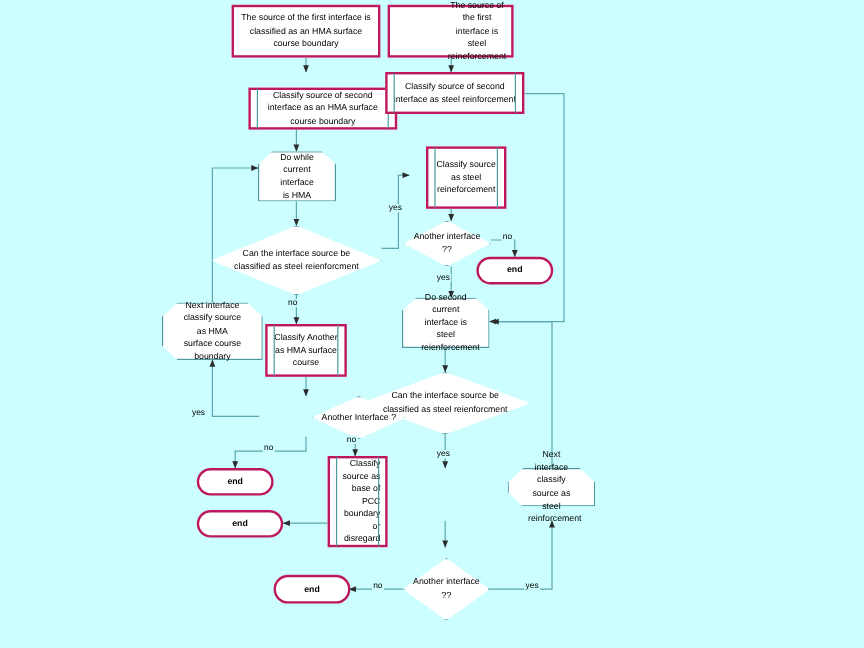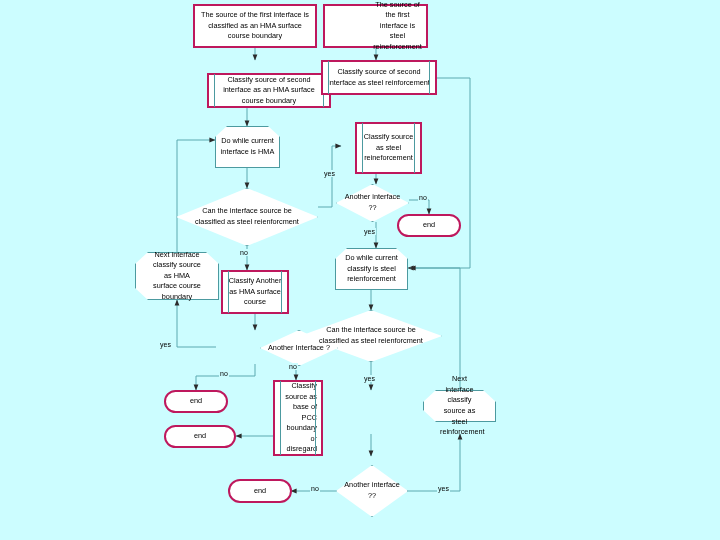--- a/index.html
+++ b/index.html
@@ -36,42 +36,42 @@
   .loop{
     border:none;background:transparent;padding:0;
   }
   .loop .shape{
     position:absolute;inset:0;
     background:#ffffff;
     border:1px solid #4c9aa0;
     -webkit-clip-path:polygon(12px 0,calc(100% - 12px) 0,100% 11px,100% 100%,0 100%,0 11px);
     clip-path:polygon(12px 0,calc(100% - 12px) 0,100% 11px,100% 100%,0 100%,0 11px);
   }
-  .loop .txt{position:relative;z-index:2;width:100%;padding:0 4px;box-sizing:border-box;}
+  .loop .txt{position:relative;z-index:2;width:100%;padding:0 16px;box-sizing:border-box;}
 
   
   .oct{border:none;background:transparent;padding:12px;}
   .oct .shape{
     position:absolute;inset:0;background:#ffffff;border:1px solid #4c9aa0;
     -webkit-clip-path:polygon(13px 0,calc(100% - 13px) 0,100% 12px,100% 100%,13px 100%,0 calc(100% - 12px),0 12px);
     clip-path:polygon(13px 0,calc(100% - 13px) 0,100% 12px,100% 100%,13px 100%,0 calc(100% - 12px),0 12px);
   }
   .oct .txt{position:relative;z-index:2;width:100%;padding:0 5px;box-sizing:border-box;}
 
   
   .diamond{border:none;background:transparent;padding:0;justify-content:center;}
   .diamond .shape{
     position:absolute;inset:0;background:#ffffff;border:1px solid #4c9aa0;
     -webkit-clip-path:polygon(50% 0,100% 50%,50% 100%,0 50%);
     clip-path:polygon(50% 0,100% 50%,50% 100%,0 50%);
   }
   .diamond .txt{position:relative;z-index:2;width:82%;}
 
   
-  .term{border-radius:999px;}
+  .term{border-radius:999px;font-weight:bold;}
 
   .elabel{
     position:absolute;
     font-size:7px;
     color:#000;
     background:#ccfdff;
     padding:0 1px;
     white-space:nowrap;
   }
 </style>
@@ -175,21 +175,21 @@
     <div class="shape"></div>
     <span class="txt">Next interface classify source as HMA surface course boundary</span>
   </div>
 
   <div class="node proc" style="left:221px;top:270px;width:68px;height:44px;">
     <span>Classify Another as HMA surface course</span>
   </div>
 
   <div class="node loop" style="left:335px;top:248px;width:73px;height:42px;">
     <div class="shape"></div>
-    <span class="txt">Do while current classify is steel reienforcement</span>
+    <span class="txt">Do second current interface is steel reienforcement</span>
   </div>
 
   <div class="node diamond" style="left:300px;top:310px;width:142px;height:52px;">
     <div class="shape"></div>
     <span class="txt">Can the interface source be classified as steel reienforcment</span>
   </div>
 
   <div class="node diamond" style="left:216px;top:330px;width:78px;height:36px;margin-left:44px;">
     <div class="shape"></div>
     <span class="txt">Another Interface ?</span>

